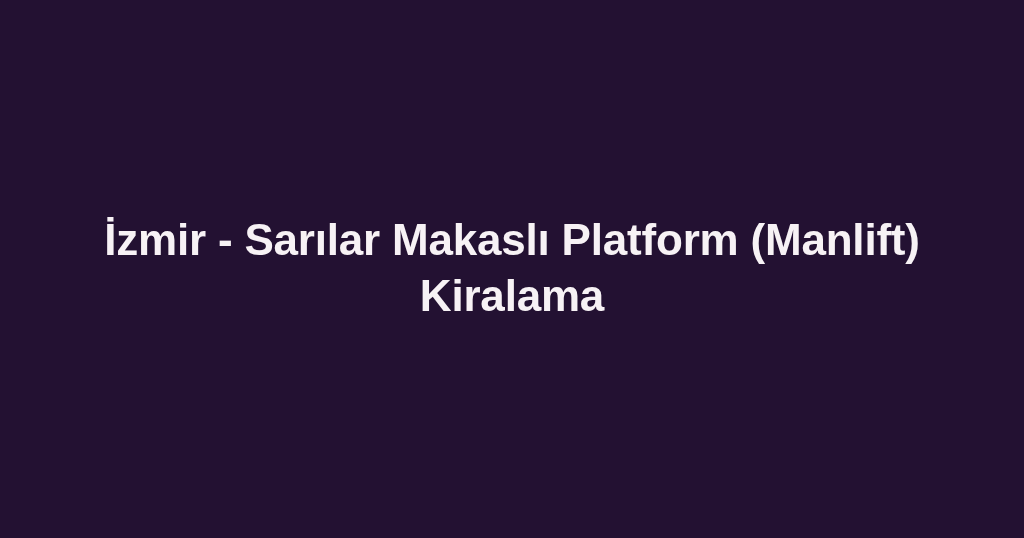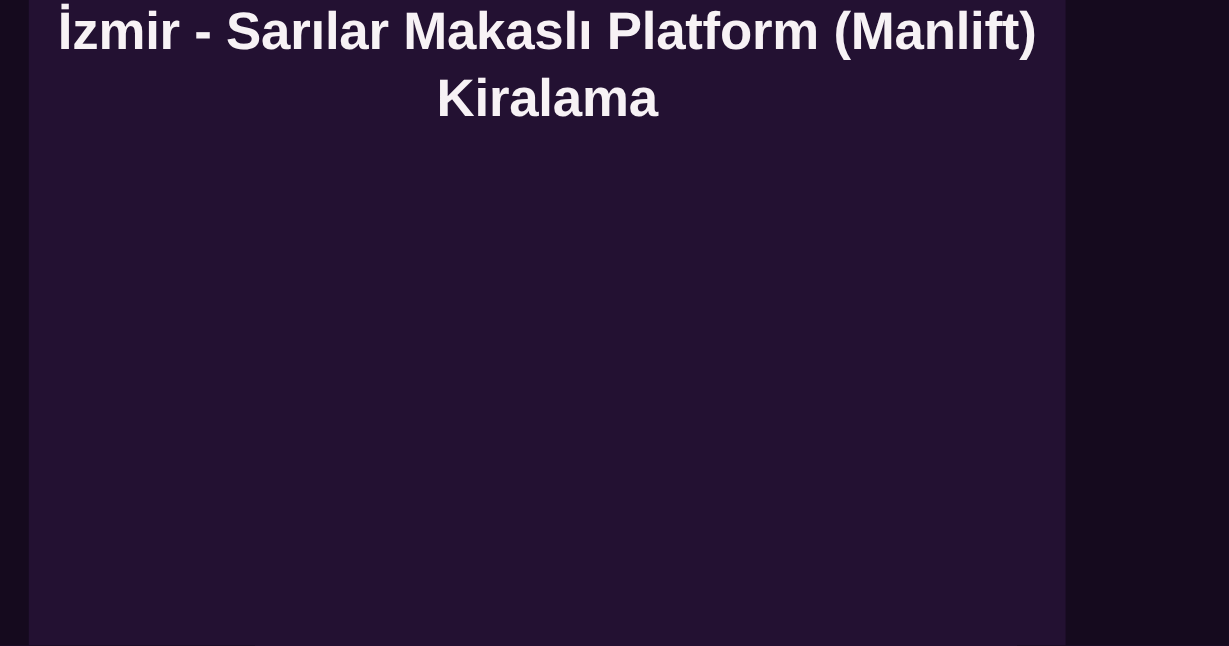--- a/index.html
+++ b/index.html
@@ -9,28 +9,28 @@
   }
 
   body {
     background: #150a1e;
     font-family: "Liberation Sans", sans-serif;
   }
 
   
   .banner-canvas {
     position: relative;
-    width: 864px;
+    width: 1024px;
     height: 538px;
     overflow: hidden;
     background-color: #231132;
     display: flex;
+    align-items: center;
     justify-content: center;
     box-sizing: border-box;
-    margin-left: 24px;
   }
 
   
   .title-block {
     width: 100%;
     padding: 0 24px;
     box-sizing: border-box;
     text-align: center;
     
     transform: translateY(-1px);

